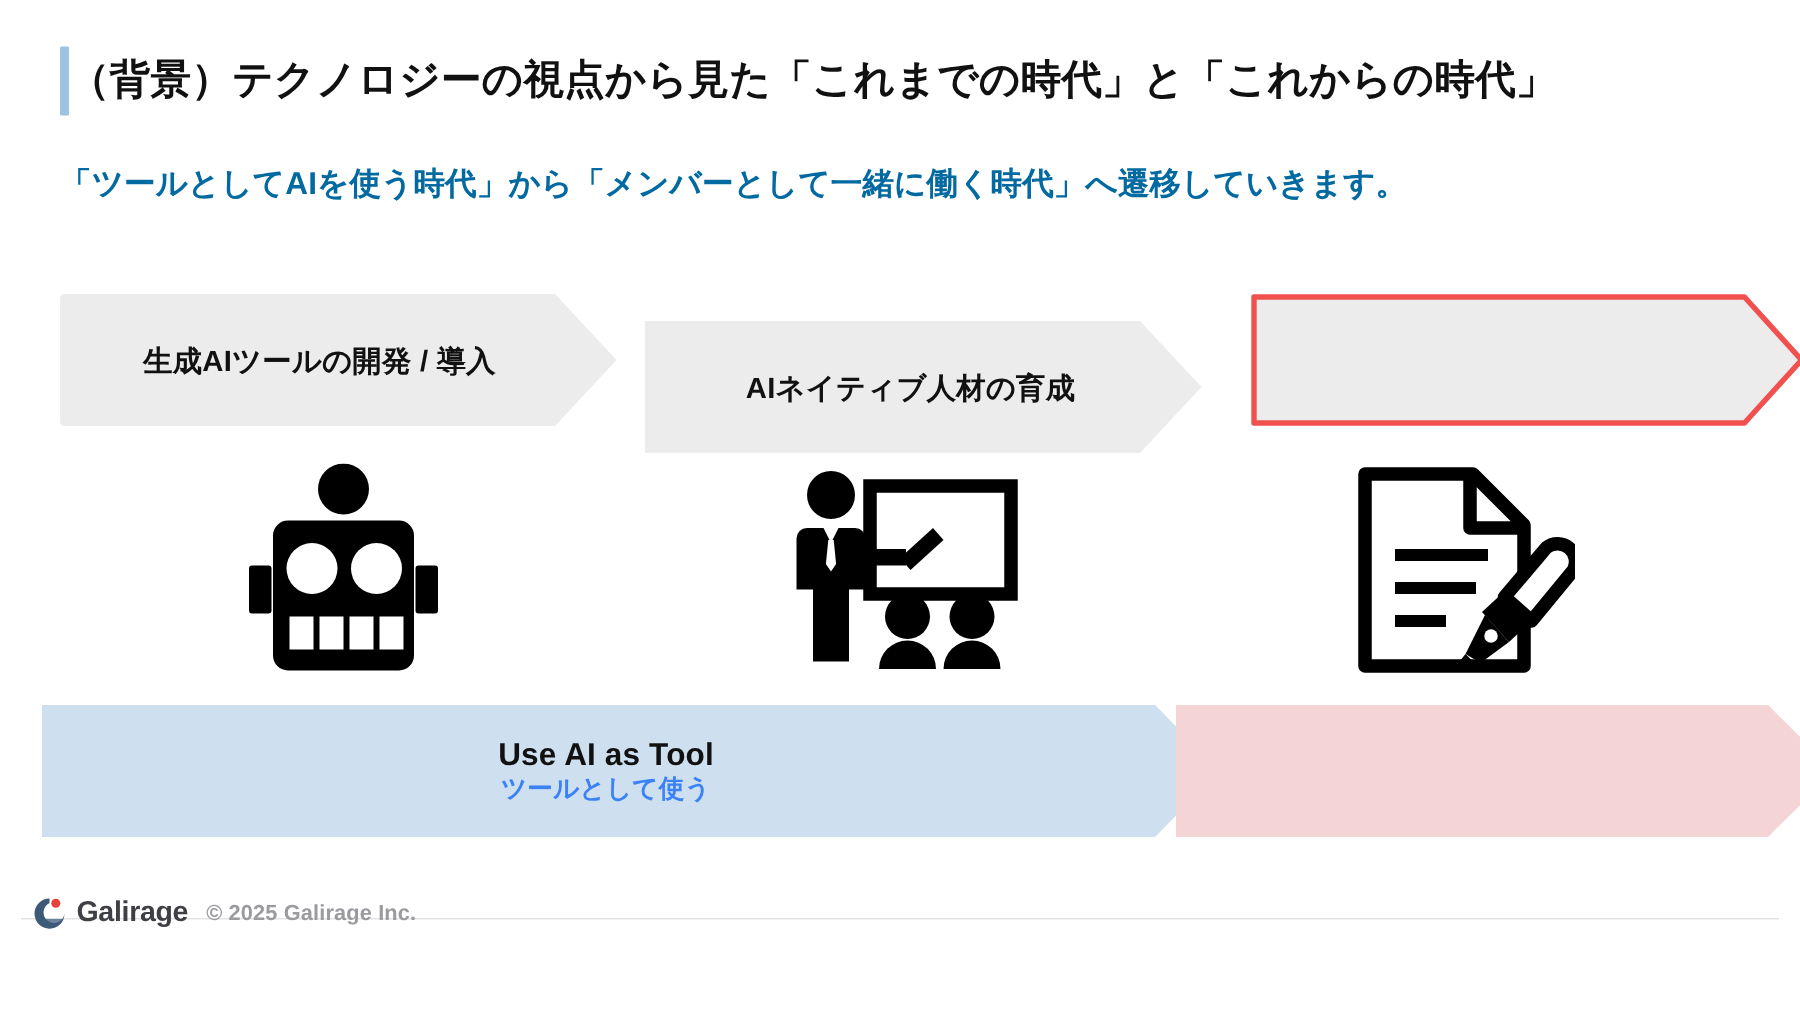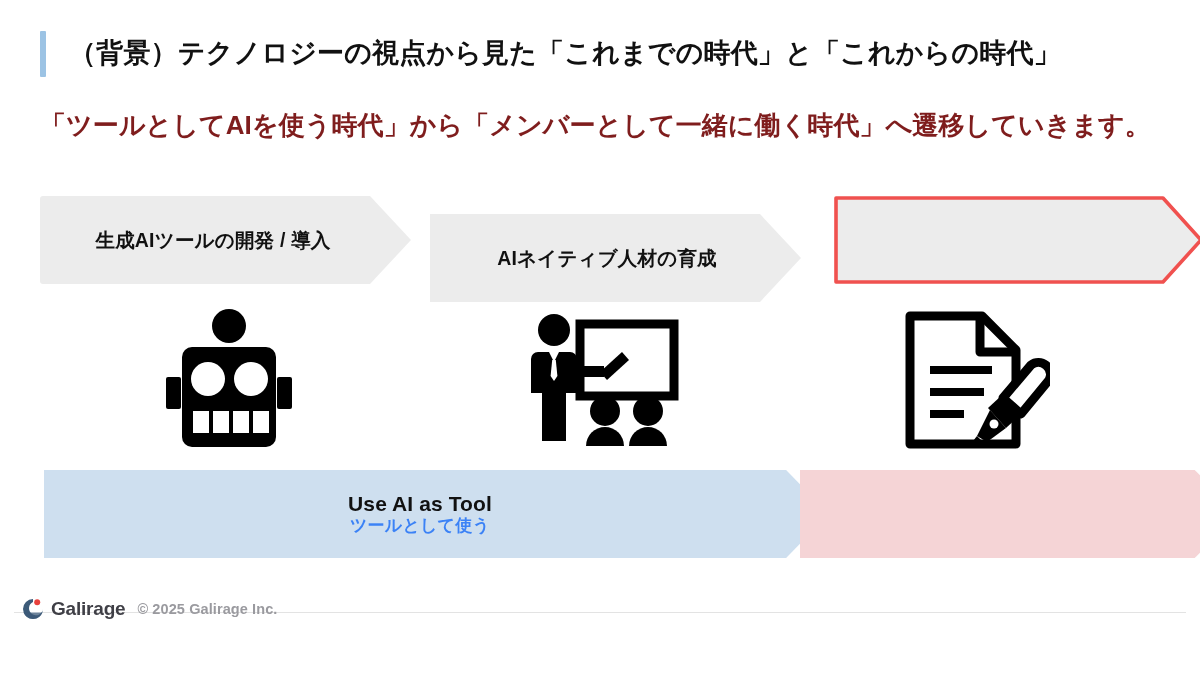--- a/index.html
+++ b/index.html
@@ -27,37 +27,36 @@
     height: 48px;
   }
   .title-accent {
     width: 6px;
     height: 46px;
     background: #9cc3e4;
     border-radius: 1px;
     flex: 0 0 auto;
   }
   .title-text {
-    margin-left: 23px;
     font-size: 27px;
     font-weight: 700;
     letter-spacing: 0.2px;
     color: #111111;
     white-space: nowrap;
     line-height: 1.1;
   }
 
   
   .subtitle {
     position: absolute;
     left: 40px;
     top: 108px;
-    font-size: 26px;
-    font-weight: 700;
-    color: #7f1d1d;
+    font-size: 21px;
+    font-weight: 700;
+    color: #0369a1;
     white-space: nowrap;
     letter-spacing: 0.1px;
   }
 
   
   .phase-row {
     position: absolute;
     left: 40px;
     top: 196px;
     width: 1124px;
@@ -99,21 +98,21 @@
   .icon-row { position: absolute; left: 0; top: 300px; width: 1200px; height: 160px; }
   .icon-slot { position: absolute; top: 0; height: 160px; display: flex; align-items: center; justify-content: center; }
   .icon-robot     { left: 143px; width: 172px; }
   .icon-presenter { left: 505px; width: 190px; }
   .icon-document  { left: 885px; width: 182px; }
   .icon-slot svg { display: block; }
 
   
   .banner-row {
     position: absolute;
-    left: 44px;
+    left: 28px;
     top: 470px;
     width: 1124px;
     height: 88px;
   }
   .banner {
     position: absolute;
     top: 0;
     height: 88px;
     display: flex;
     align-items: center;

